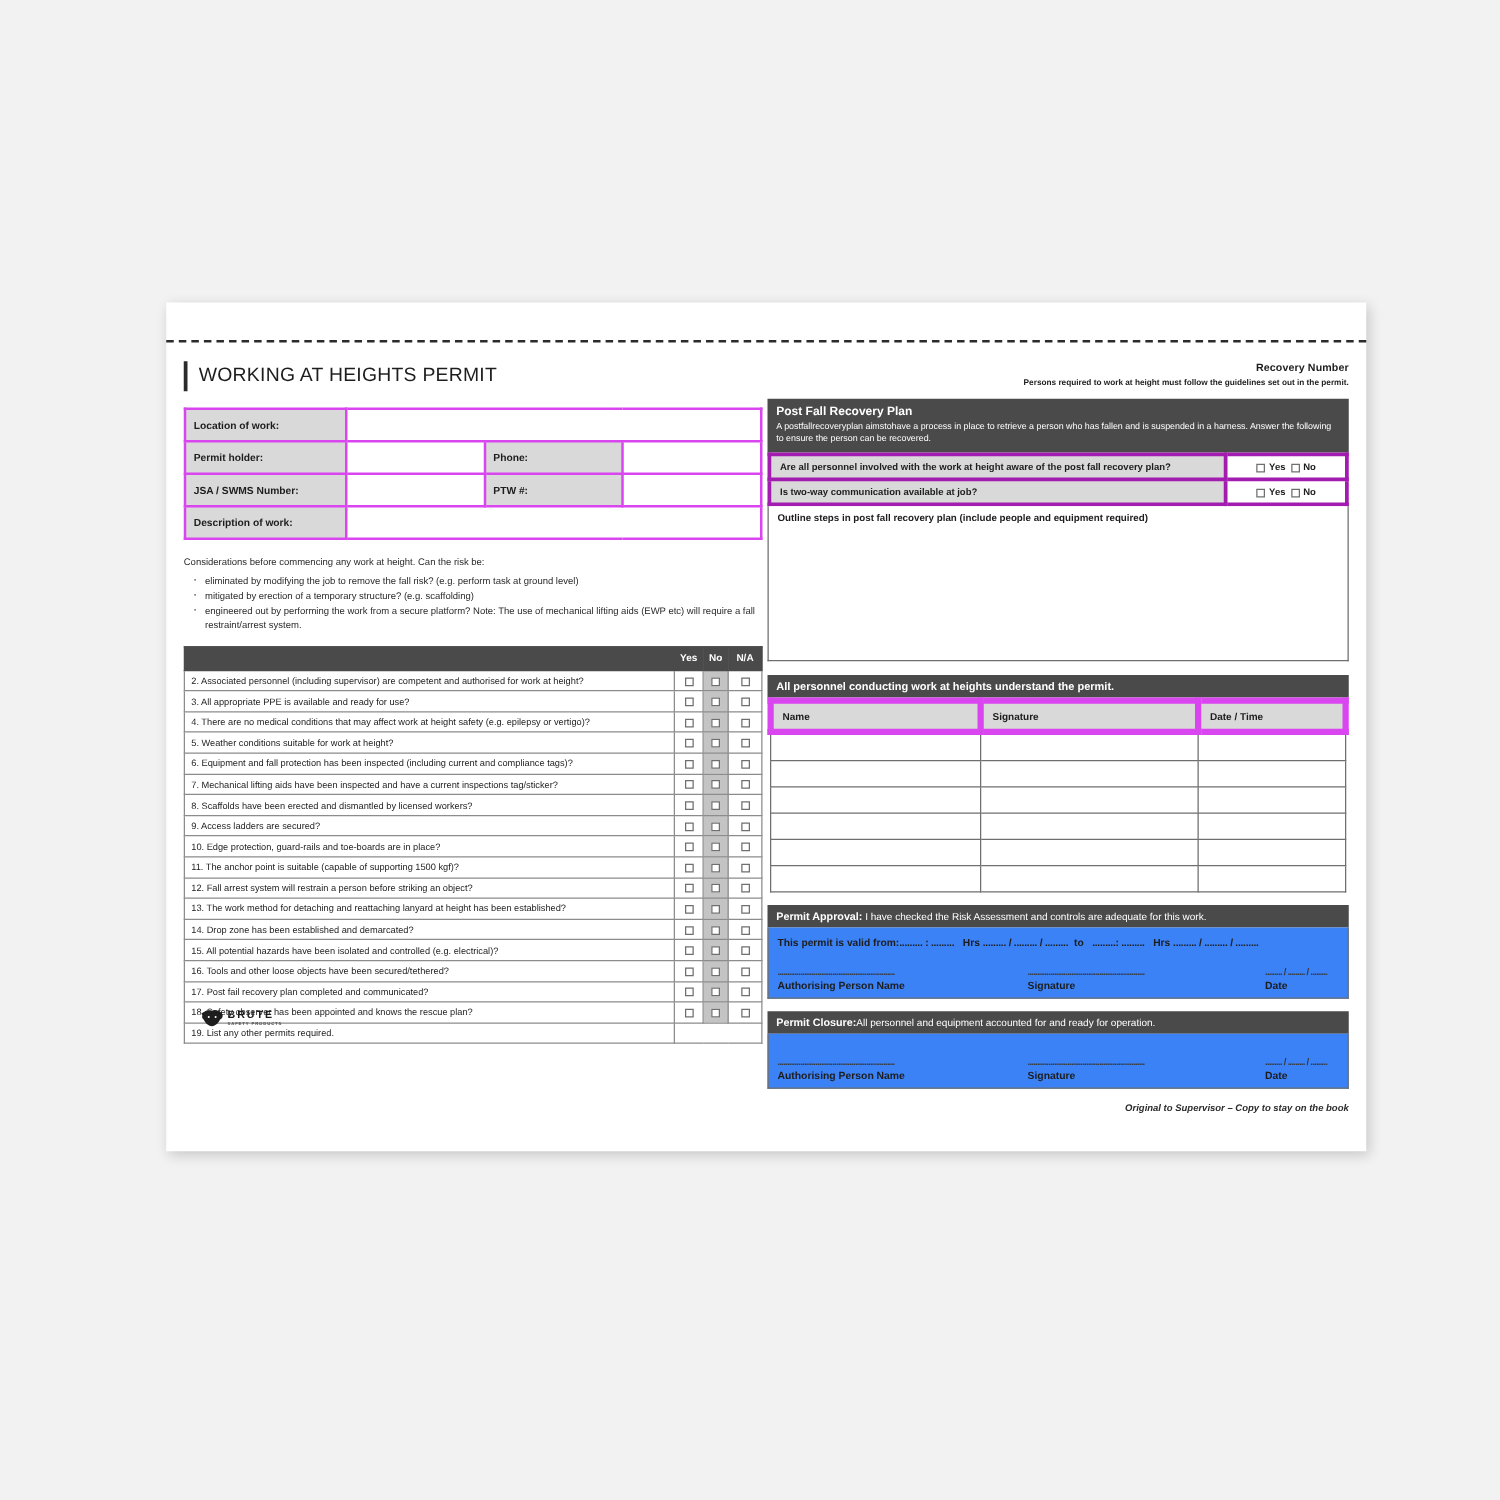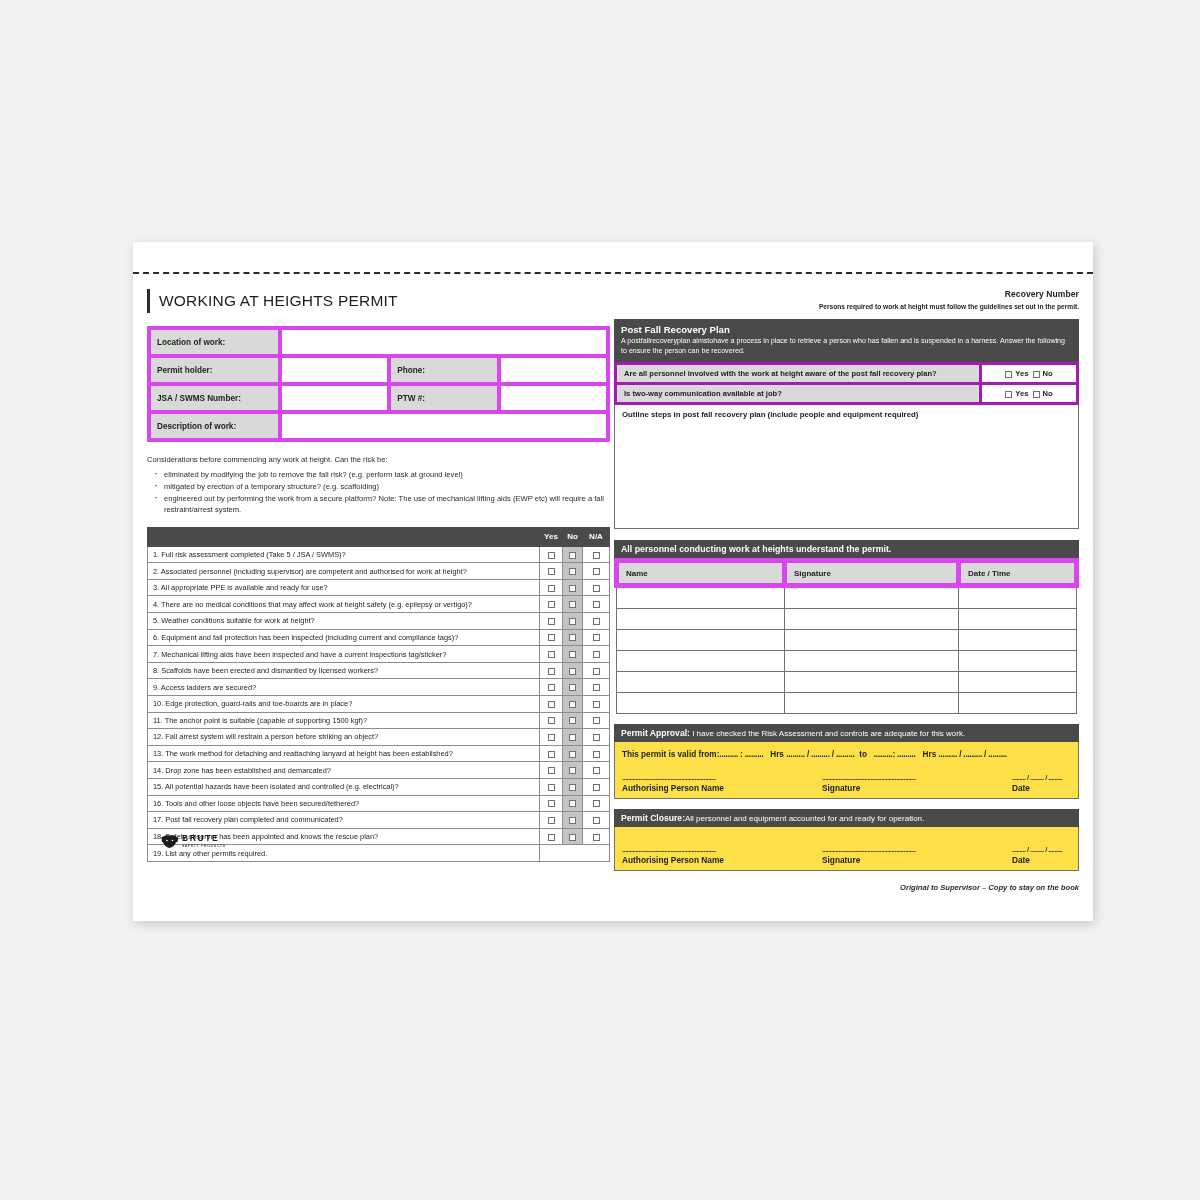--- a/index.html
+++ b/index.html
@@ -35,21 +35,21 @@
   .docnum{ text-align:right; padding-top:3px;}
   .docnum .dn-title{font-size:8.5px;font-weight:bold;color:#1d1d1d;letter-spacing:.1px;}
   .docnum .dn-sub{font-size:6.6px;font-weight:bold;color:#1d1d1d;margin-top:4px;}
   .hdr-dark{
     background:#4a4a4a;color:#fff;box-sizing:border-box;
   }
 
   
   table.detail{border-collapse:collapse;width:100%;table-layout:fixed;}
   table.detail td{
-    border:4px solid #d946ef;
+    border:2px solid #d946ef;
     font-size:8.2px;font-weight:bold;color:#1d1d1d;
     padding:4px 6px;height:16px;vertical-align:middle;
   }
   td.lbl{background:#d9d9d9;}
   td.val{background:#fff;}
   td.desc{height:66px;vertical-align:top;}
 
   
   .consider{margin-top:12px;font-size:7.6px;color:#2b2b2b;line-height:1.52;}
   .consider .c-head{margin-bottom:3px;}
@@ -109,21 +109,21 @@
     text-align:left;padding:4px 7px;height:12px;
   }
   table.pers td{border:1px solid #6f6f6f;height:18px;background:#fff;}
 
   
   .appr-head{
     background:#4a4a4a;color:#fff;padding:4px 7px;box-sizing:border-box;font-size:8px;
   }
   .appr-head b{font-size:8.6px;}
   .appr-body{
-    border:1px solid #6f6f6f;border-top:none;background:#fde047;
+    border:1px solid #6f6f6f;border-top:none;background:#3b82f6;
     padding:8px 7px 5px 7px;box-sizing:border-box;
   }
   .validline{font-size:8.2px;font-weight:bold;color:#1d1d1d;white-space:nowrap;}
   .dotted{ letter-spacing:-.2px; }
   .siglines{display:flex;margin-top:14px;}
   .sigcol{font-size:8.3px;font-weight:bold;color:#1d1d1d;}
   .sigrule{font-size:7.6px;letter-spacing:-.6px;color:#3a3a3a;overflow:hidden;white-space:nowrap;}
   .sigcap{margin-top:1px;}
   .c1{width:200px;} .c2{width:190px;} .c3{width:auto;}
 
@@ -190,26 +190,20 @@
       <thead>
         <tr>
           <th class="q"></th>
           <th style="width:22px">Yes</th>
           <th style="width:19px">No</th>
           <th style="width:26px">N/A</th>
         </tr>
       </thead>
       <tbody id="chk-body">
           <tr>
-            <td class="q">1.  Full risk assessment completed (Take 5 / JSA / SWMS)?</td>
-            <td class="cb"><span class="box"></span></td>
-            <td class="cbmid"><span class="box"></span></td>
-            <td class="cb"><span class="box"></span></td>
-          </tr>
-          <tr>
             <td class="q">2. Associated personnel (including supervisor) are competent and authorised for work at height?</td>
             <td class="cb"><span class="box"></span></td>
             <td class="cbmid"><span class="box"></span></td>
             <td class="cb"><span class="box"></span></td>
           </tr>
           <tr>
             <td class="q">3.  All appropriate PPE is available and ready for use?</td>
             <td class="cb"><span class="box"></span></td>
             <td class="cbmid"><span class="box"></span></td>
             <td class="cb"><span class="box"></span></td>

